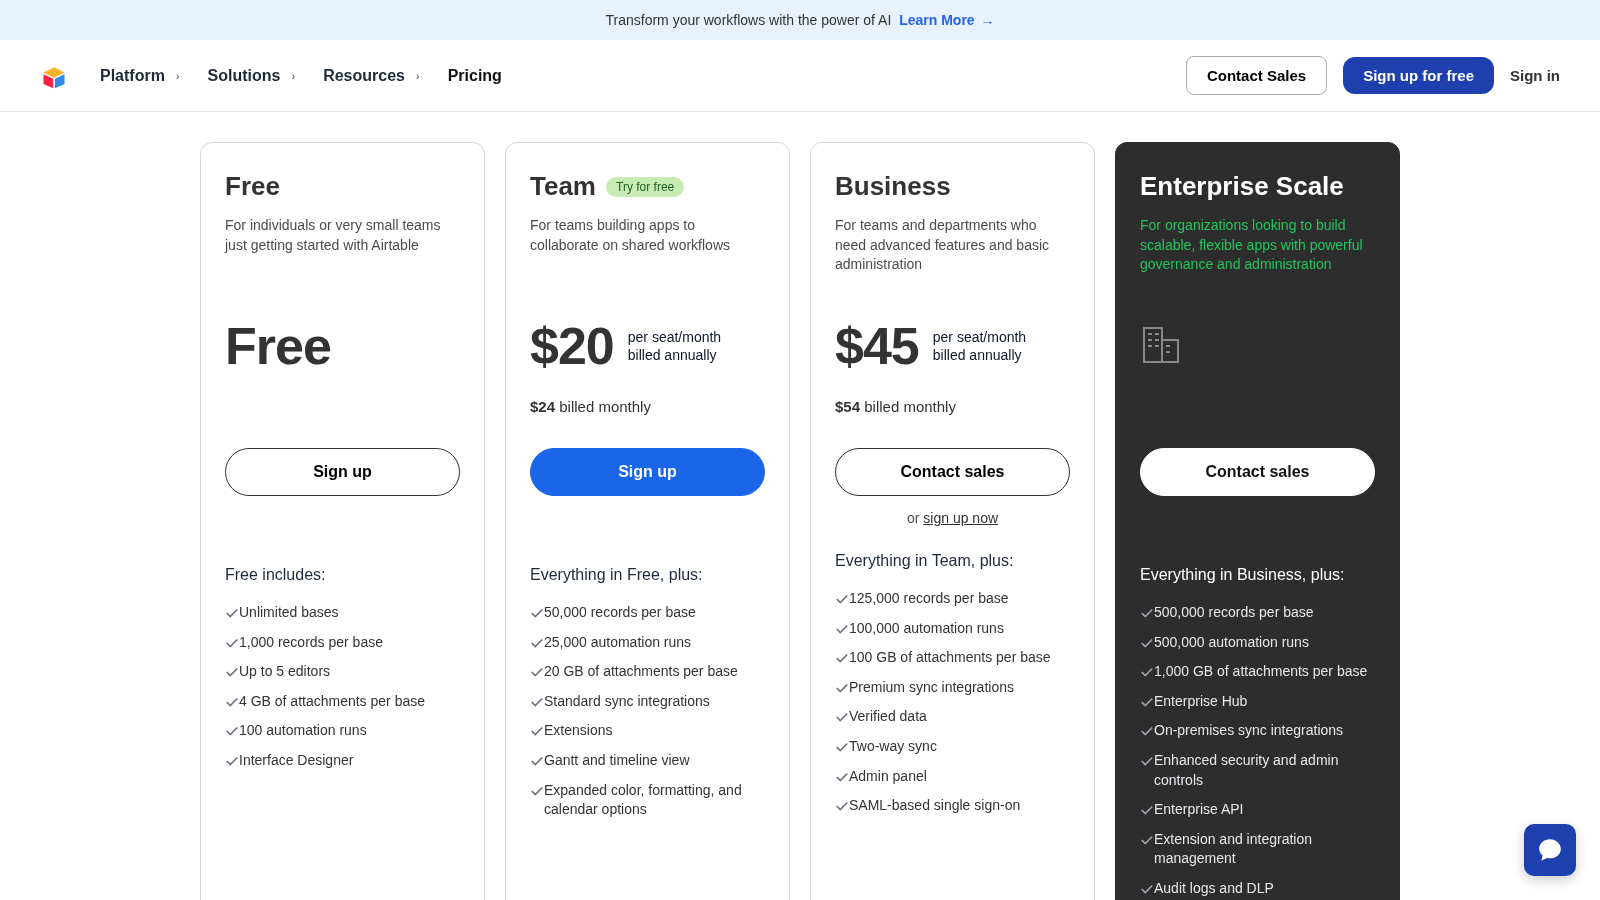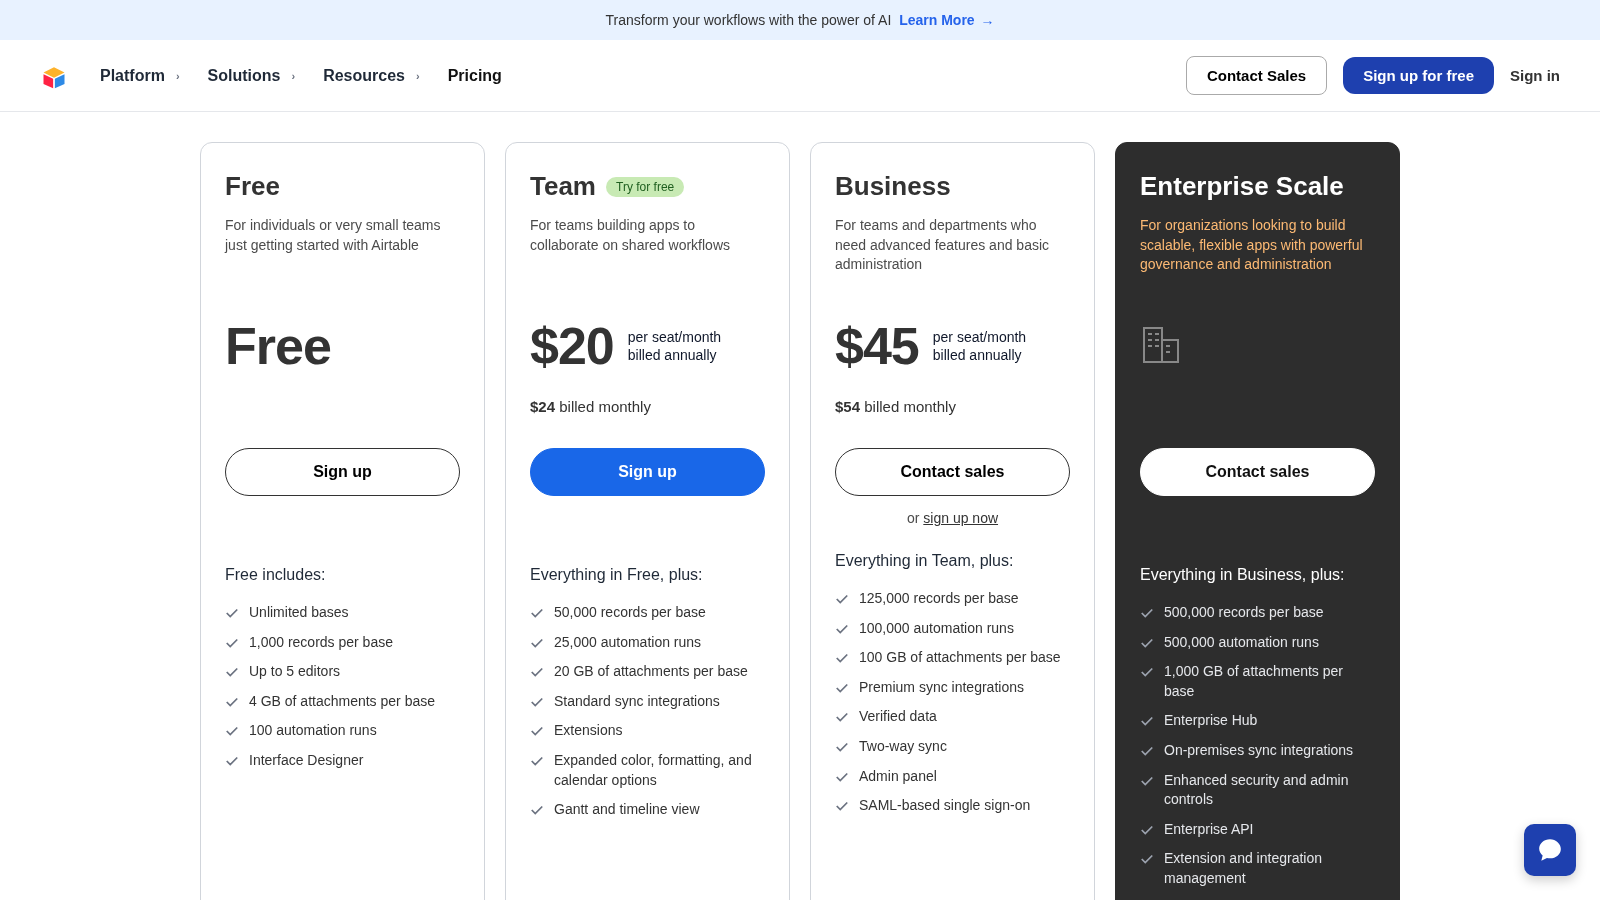--- a/index.html
+++ b/index.html
@@ -26,37 +26,37 @@
 
 .container { max-width: 1280px; margin: 0 auto; padding: 30px 40px; }
 .cards { display: grid; grid-template-columns: repeat(4, 1fr); gap: 20px; }
 .card { border: 1px solid #d1d5db; border-radius: 12px; padding: 28px 24px; background: #fff; display: flex; flex-direction: column; }
 .card.dark { background: #2d2d2d; color: #fff; border-color: #2d2d2d; }
 .card-head { display: flex; align-items: center; gap: 10px; }
 .card h2 { font-size: 26px; font-weight: 600; color: #333; }
 .card.dark h2 { color: #fff; }
 .pill { background: #c8eab4; color: #1f5f1f; font-size: 12px; padding: 3px 10px; border-radius: 999px; font-weight: 500; }
 .card .desc { margin-top: 14px; font-size: 14px; line-height: 1.4; color: #4b4b4b; min-height: 60px; }
-.card.dark .desc { color: #fdba74; }
+.card.dark .desc { color: #22c55e; }
 .price-row { margin-top: 30px; display: flex; align-items: center; gap: 14px; min-height: 80px; }
 .price { font-size: 52px; font-weight: 600; color: #333; letter-spacing: -1px; }
 .card.dark .price-icon { color: #9ca3af; }
 .price-sub { font-size: 14px; color: #0f172a; line-height: 1.3; }
 .alt-price { margin-top: 12px; font-size: 15px; color: #333; min-height: 22px; }
 .alt-price .b { font-weight: 600; }
 .cta { margin-top: 28px; width: 100%; padding: 14px; border-radius: 999px; font-size: 16px; font-weight: 700; cursor: pointer; border: 1.5px solid #333; background: #fff; }
 .cta.blue { background: #1967e8; color: #fff; border-color: #1967e8; }
 .card.dark .cta { background: #fff; color: #111; border-color: #fff; }
 .or-link { text-align: center; font-size: 14px; margin-top: 14px; color: #4b4b4b; }
 .or-link a { color: #333; text-decoration: underline; cursor: pointer; }
 .spacer1 { min-height: 30px; }
 .includes-title { margin-top: 40px; font-size: 16px; font-weight: 500; color: #1f2937; }
 .card.dark .includes-title { color: #fff; }
 .features { margin-top: 14px; list-style: none; }
-.features li { display: flex; gap: 10px; font-size: 14px; color: #333; padding: 5px 0; line-height: 1.4; }
+.features li { display: flex; font-size: 14px; color: #333; padding: 5px 0; line-height: 1.4; }
 .card.dark .features li { color: #e5e7eb; }
 .check { flex-shrink: 0; width: 14px; height: 14px; margin-top: 3px; }
 .check svg { width: 14px; height: 14px; stroke: #6b7280; }
 .card.dark .check svg { stroke: #9ca3af; }
 
 
 .chat-fab { position: fixed; bottom: 24px; right: 24px; width: 52px; height: 52px; background: #1e40af; border-radius: 10px; display: flex; align-items: center; justify-content: center; cursor: pointer; box-shadow: 0 4px 12px rgba(0,0,0,.2); }
 .chat-fab svg { width: 26px; height: 26px; fill: #fff; }
 
 
@@ -201,27 +201,27 @@
           <li>
             <span class="check"><svg viewBox="0 0 16 16" fill="none" stroke-width="2">
                 <polyline points="2,8 6,12 14,4"></polyline>
               </svg></span>
             <span>Extensions</span>
           </li>
           <li>
             <span class="check"><svg viewBox="0 0 16 16" fill="none" stroke-width="2">
                 <polyline points="2,8 6,12 14,4"></polyline>
               </svg></span>
+            <span>Gantt and timeline view</span>
+          </li>
+          <li>
+            <span class="check"><svg viewBox="0 0 16 16" fill="none" stroke-width="2">
+                <polyline points="2,8 6,12 14,4"></polyline>
+              </svg></span>
             <span>Expanded color, formatting, and calendar options</span>
-          </li>
-          <li>
-            <span class="check"><svg viewBox="0 0 16 16" fill="none" stroke-width="2">
-                <polyline points="2,8 6,12 14,4"></polyline>
-              </svg></span>
-            <span>Gantt and timeline view</span>
           </li>
         </ul>
     </div>
 
     <div class="card">
       <div class="card-head">
           <h2>Business</h2>
         </div>
       <p class="desc">For teams and departments who need advanced features and basic administration</p>
       <div class="price-row">

